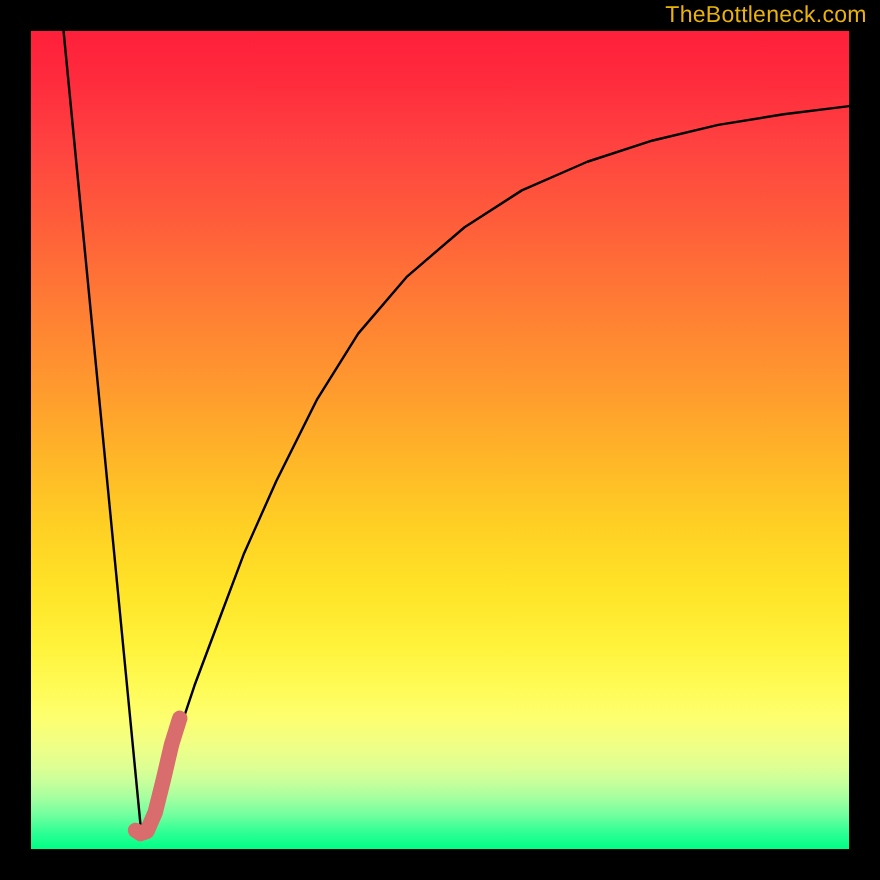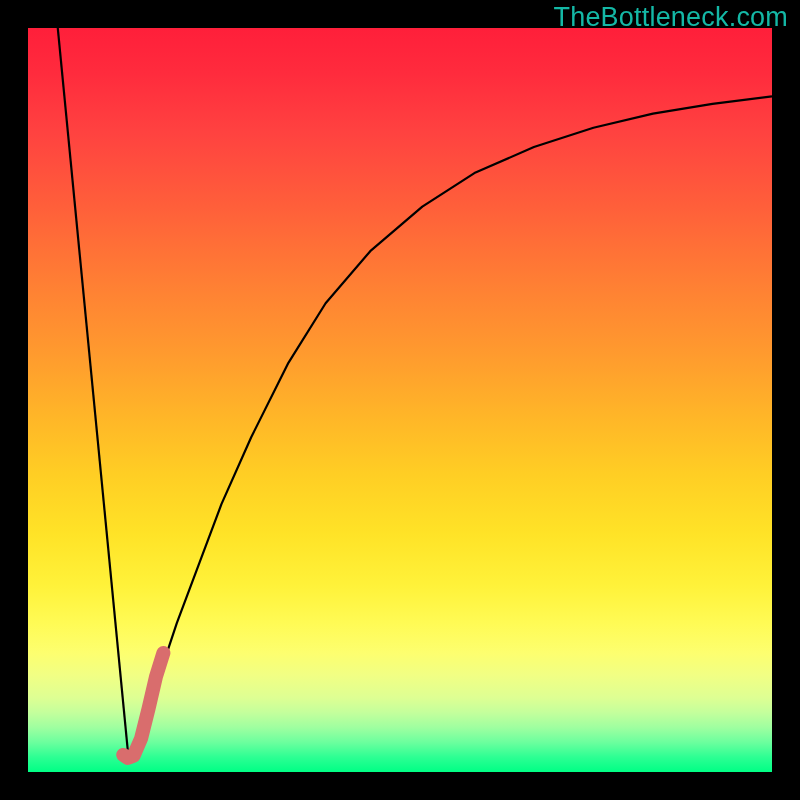--- a/index.html
+++ b/index.html
@@ -8,22 +8,22 @@
     height: 800px;
     background: #000;
     position: relative;
     overflow: hidden;
     font-family: Arial, Helvetica, sans-serif;
   }
   .watermark {
     position: absolute;
     top: 2px;
     right: 12px;
-    color: #14b8a6;
-    font-size: 27px;
+    color: #eab308;
+    font-size: 21px;
     font-weight: 400;
     letter-spacing: 0.2px;
     z-index: 10;
   }
   .plot {
     position: absolute;
     left: 28px;
     top: 28px;
     width: 744px;
     height: 744px;

